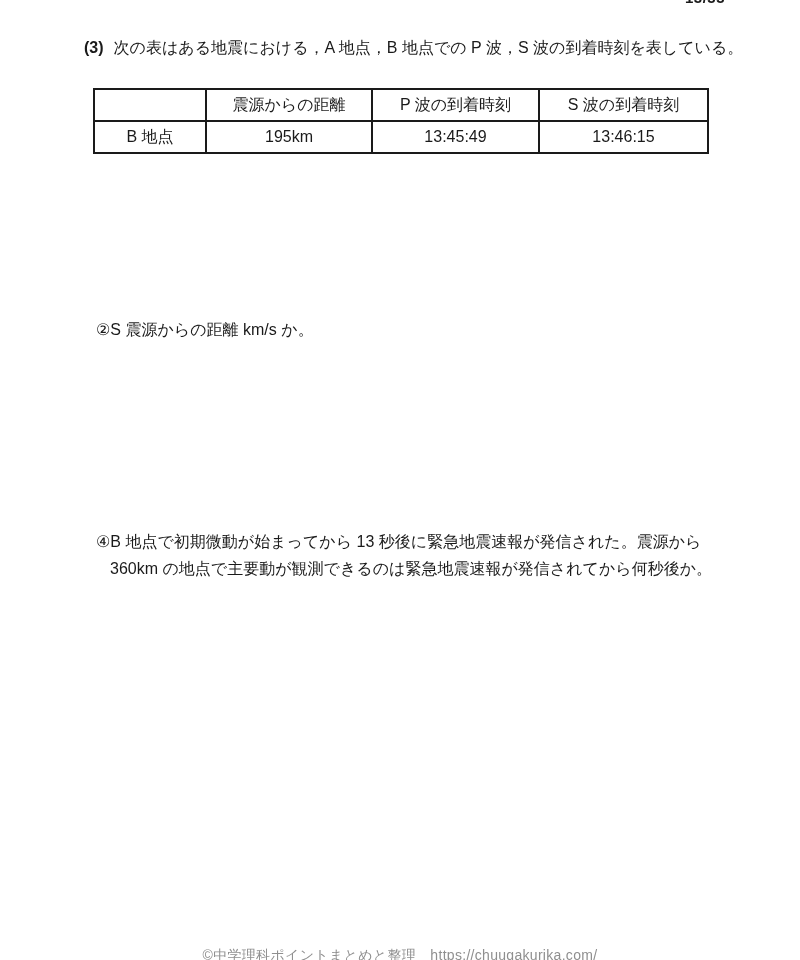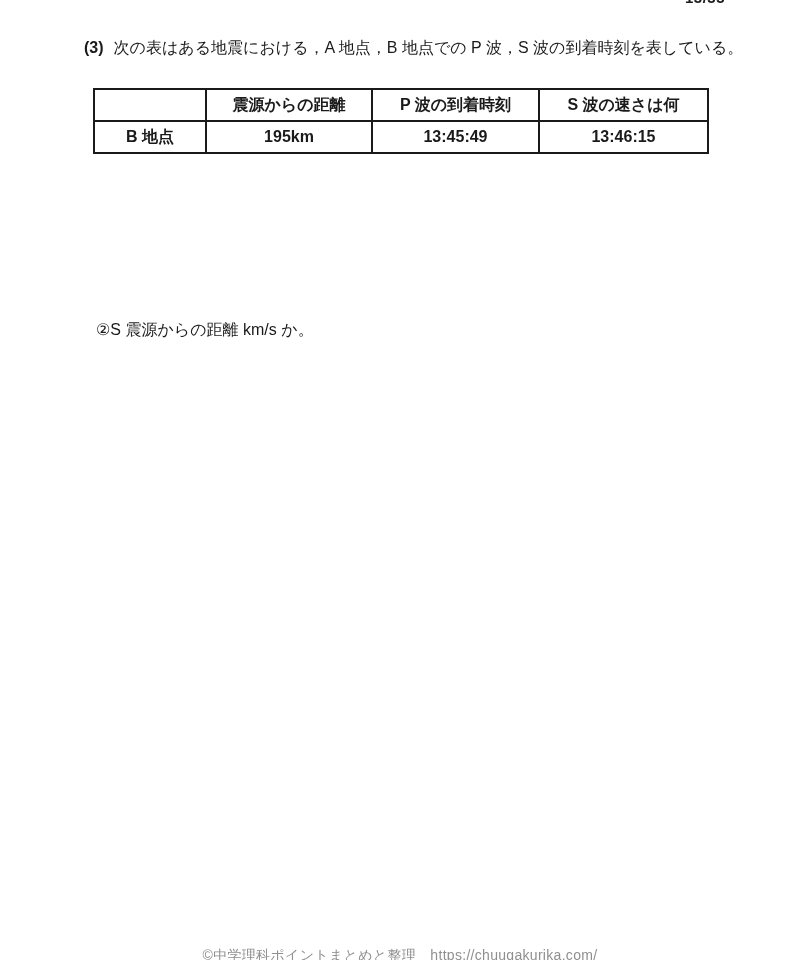--- a/index.html
+++ b/index.html
@@ -48,21 +48,21 @@
     table-layout: fixed;
     font-size: 16px;
   }
   table.data-table th,
   table.data-table td {
     border: 2px solid #1a1a1a;
     text-align: center;
     vertical-align: middle;
     height: 30px;
     padding: 0;
-    font-weight: bold;
+    font-weight: normal;
     font-size: 16px;
   }
   .q {
     position: absolute;
     left: 96px;
     font-size: 16px;
     line-height: 27px;
     white-space: nowrap;
   }
   .q .indent {
@@ -95,31 +95,35 @@
       <col style="width:112px">
       <col style="width:166px">
       <col style="width:167px">
       <col style="width:169px">
     </colgroup>
     <tbody>
       <tr>
         <th></th>
         <th>震源からの距離</th>
         <th>P 波の到着時刻</th>
-        <th>S 波の速さは何</th>
+        <th>S 波の到着時刻</th>
       </tr>
       <tr>
         <td>B 地点</td>
         <td>195km</td>
         <td>13:45:49</td>
         <td>13:46:15</td>
       </tr>
     </tbody>
   </table>
 
 
   <div class="q" style="top:316px">②S 震源からの距離 km/s か。</div>
 
 
+  <div class="q" style="top:528px">
+    <div>④B 地点で初期微動が始まってから 13 秒後に緊急地震速報が発信された。震源から</div>
+    <div class="indent">360km の地点で主要動が観測できるのは緊急地震速報が発信されてから何秒後か。</div>
+  </div>
 
   <div class="footer">©中学理科ポイントまとめと整理　https://chuugakurika.com/</div>
 
 </div>
 
 </body></html>

